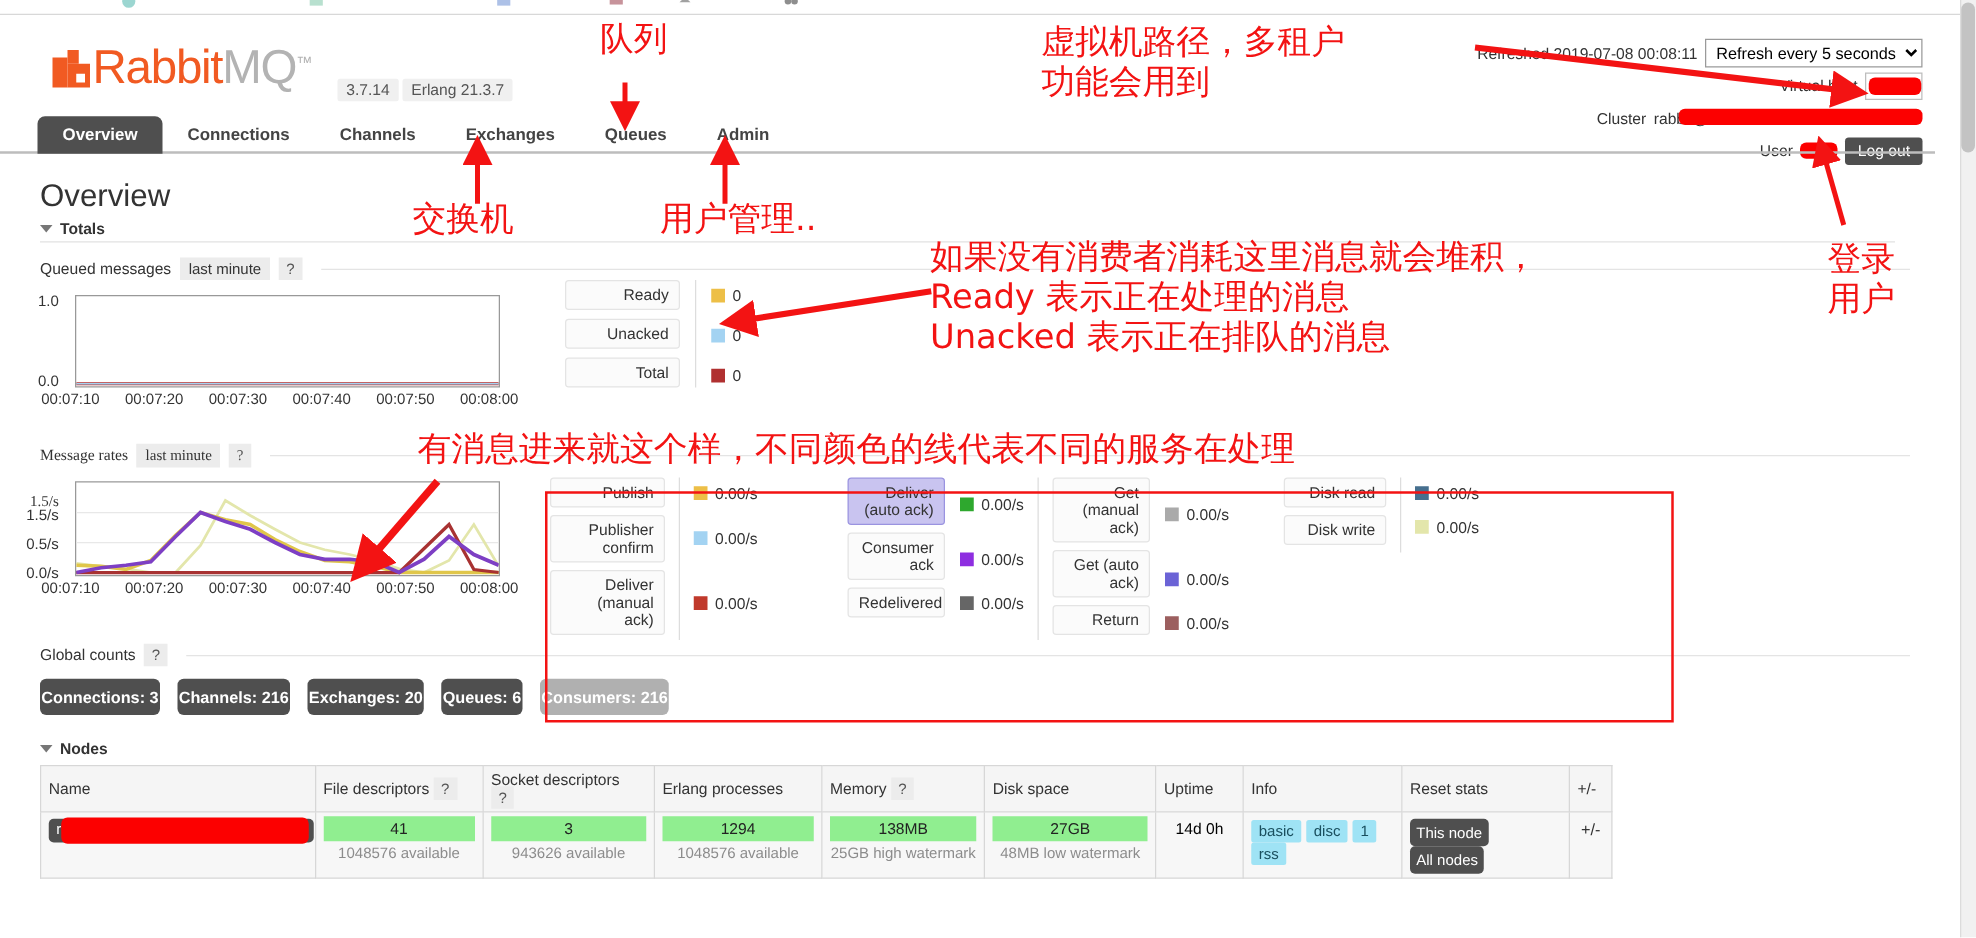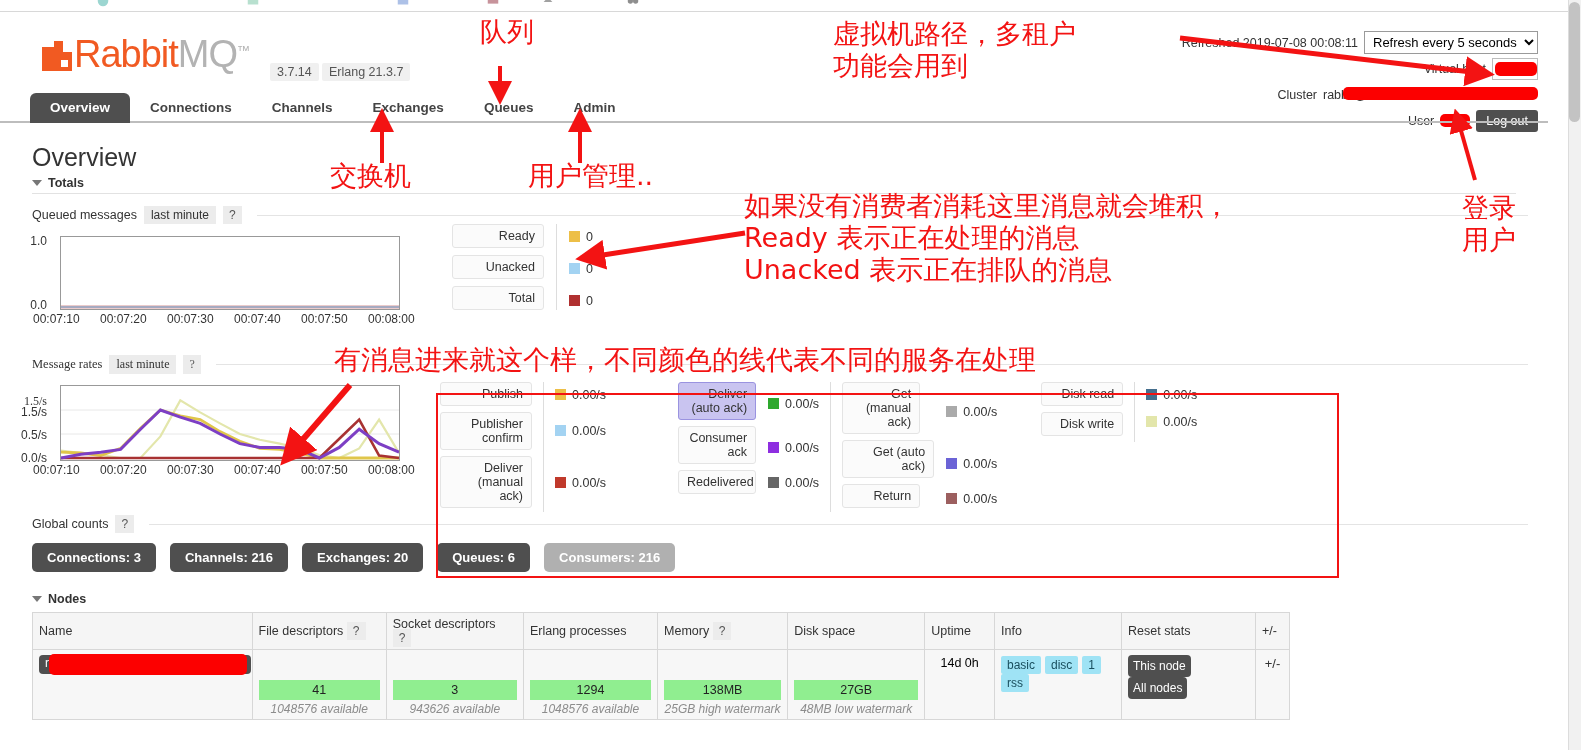--- a/index.html
+++ b/index.html
@@ -99,35 +99,35 @@
     text-align:right; padding:4px 8px; border-radius:3px;
   }
   .lbl.hl { background:#c9c4f0; border-color:#9a93e0; }
   .swatch { width:11px; height:11px; display:inline-block; margin-right:6px; vertical-align:-1px; }
   .val { font-size:12.5px; color:#333; white-space:nowrap; }
   .vsep { width:1px; background:#ddd; }
 
   
   .counts { margin:10px 0 0 32px; display:flex; gap:14px; }
   .count-badge {
-    background:#4f4f4f; color:#fff; font-size:13px; padding:7px 15px; border-radius:5px;
+    background:#4f4f4f; color:#fff; font-size:13px; padding:7px 1px; border-radius:5px;
     font-weight:bold; white-space:nowrap;
   }
   .count-badge.muted { background:#b0b0b0; }
   .count-badge .cnum { font-weight:bold; }
 
   
   .nodes-tbl { margin:6px 32px 0 32px; border-collapse:collapse; width:1258px; font-size:12.5px; }
   .nodes-tbl th {
     background:#f5f5f5; border:1px solid #d7d7d7; text-align:left;
     font-weight:normal; color:#333; padding:4px 6px; font-size:12.5px;
   }
   .nodes-tbl td { border:1px solid #d7d7d7; padding:3px 6px; vertical-align:top; background:#f7f7f7; }
-  .green-cell { background:#90ee90; text-align:center; padding:3px 0; color:#222;margin-top:27px; }
-  .avail { color:#8c8c8c; font-size:12px; text-align:center; display:block; margin-top:2px;font-style:italic; }
+  .green-cell { background:#90ee90; text-align:center; padding:3px 0; color:#222; }
+  .avail { color:#8c8c8c; font-size:12px; text-align:center; display:block; margin-top:2px; }
   .info-badge { background:#9fe3f5; color:#1a4f5e; padding:2px 6px; margin-right:4px; font-size:12px; border-radius:2px; display:inline-block;}
   .node-btn { background:#4f4f4f; color:#fff; font-size:12px; padding:4px 5px; border-radius:4px; border:none; margin-right:5px; cursor:pointer; }
   .plusminus { font-size:13px; color:#333; }
 
   
   .anno {
     position:absolute; color:#f31313; font-size:27px; line-height:1.18;
     font-family:"DejaVu Sans", sans-serif; white-space:pre; pointer-events:none;
   }
   svg.overlay { position:absolute; left:0; top:0; width:1581px; height:750px; pointer-events:none; }
@@ -349,21 +349,21 @@
             <div class="val" style="height:27px; line-height:27px;">
               <span class="swatch" style="background:#666666;"></span><span>0.00/s</span>
             </div>
           </div>
 
           <div class="vsep" style="margin:0 11px; height:130px;"></div>
           <div class="legend-rows" style="gap:6px;">
             <div class="lbl" style="width:78px; white-space:pre-line;">Get
 (manual
 ack)</div>
-            <div class="lbl" style="width:92px; white-space:pre-line;">Get (auto
+            <div class="lbl" style="width:78px; white-space:pre-line;">Get (auto
 ack)</div>
             <div class="lbl" style="width:78px;">Return</div>
           </div>
           <div class="legend-rows" style="gap:0; margin-left:12px;">
             <div class="val" style="height:60px; line-height:60px;">
               <span class="swatch" style="background:#aaaaaa;"></span><span>0.00/s</span>
             </div>
             <div class="val" style="height:44px; line-height:44px;">
               <span class="swatch" style="background:#6b63d6;"></span><span>0.00/s</span>
             </div>

